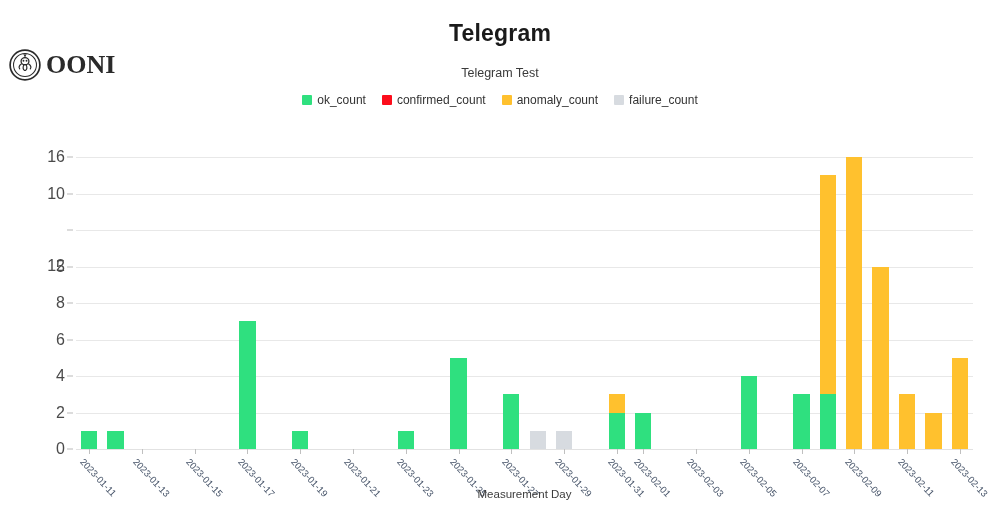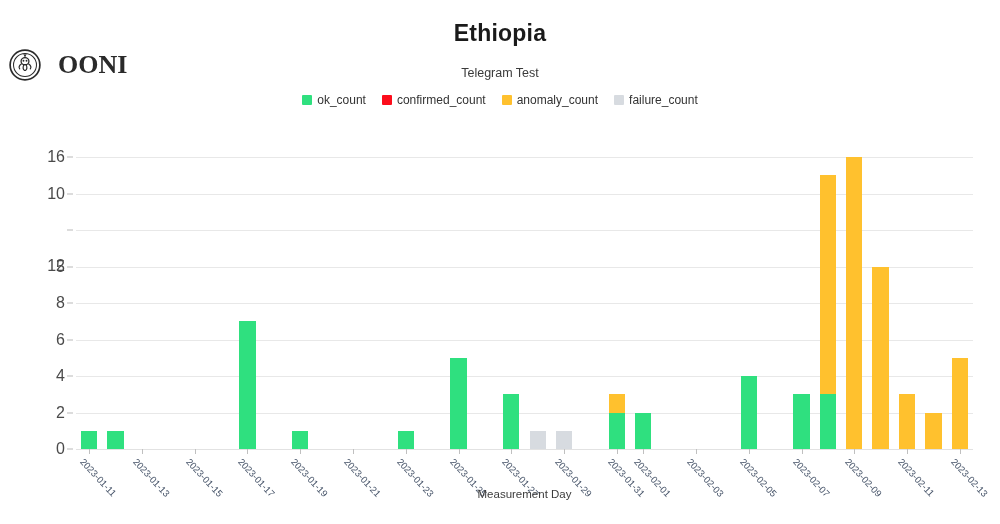--- a/index.html
+++ b/index.html
@@ -16,21 +16,21 @@
     position: relative;
   }
 
   
   #logo {
     position: absolute;
     left: 8px;
     top: 48px;
     display: flex;
     align-items: center;
-    gap: 16px;
+    gap: 4px;
   }
   #logo .mark { width: 34px; height: 34px; display: block; }
   #logo .wordmark {
     font-family: "Liberation Serif", serif;
     font-weight: bold;
     font-size: 26px;
     letter-spacing: 0px;
     color: #2a2a2a;
     line-height: 1;
   }
@@ -168,21 +168,21 @@
     <path d="M15.6 18.8 C13 20.5 12.4 23 13.8 24.6" fill="none" stroke="#2a2a2a" stroke-width="1.4" stroke-linecap="round"></path>
     <path d="M24.4 18.8 C27 20.5 27.6 23 26.2 24.6" fill="none" stroke="#2a2a2a" stroke-width="1.4" stroke-linecap="round"></path>
     <path d="M18.4 20.2 C17.4 23 18 25.6 19.6 26.4" fill="none" stroke="#2a2a2a" stroke-width="1.4" stroke-linecap="round"></path>
     <path d="M21.6 20.2 C22.6 23 22 25.6 20.4 26.4" fill="none" stroke="#2a2a2a" stroke-width="1.4" stroke-linecap="round"></path>
     <path d="M20 11.3 L20 8.6" fill="none" stroke="#2a2a2a" stroke-width="1.3" stroke-linecap="round"></path>
     <circle cx="20" cy="7.8" r="1.1" fill="none" stroke="#2a2a2a" stroke-width="1.1"></circle>
   </svg>
   <span class="wordmark">OONI</span>
 </div>
 
-<div id="chart-title">Ethiopia</div>
+<div id="chart-title">Telegram</div>
 <div id="chart-subtitle">Telegram Test</div>
 
 <div id="legend">
     <div class="legend-item">
       <span class="legend-swatch" style="background: rgb(47, 224, 127);"></span>
       <span class="legend-label">ok_count</span>
     </div>
     <div class="legend-item">
       <span class="legend-swatch" style="background: rgb(252, 13, 27);"></span>
       <span class="legend-label">confirmed_count</span>

